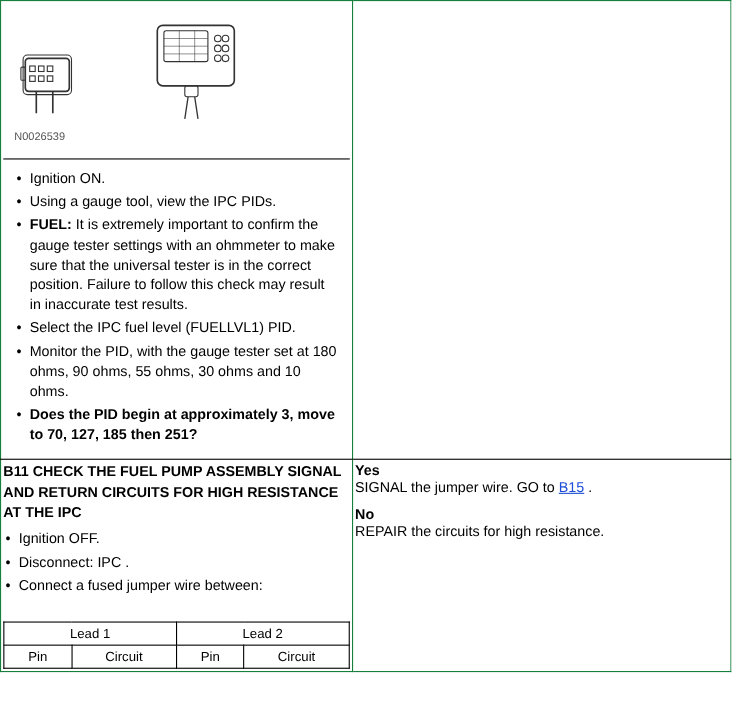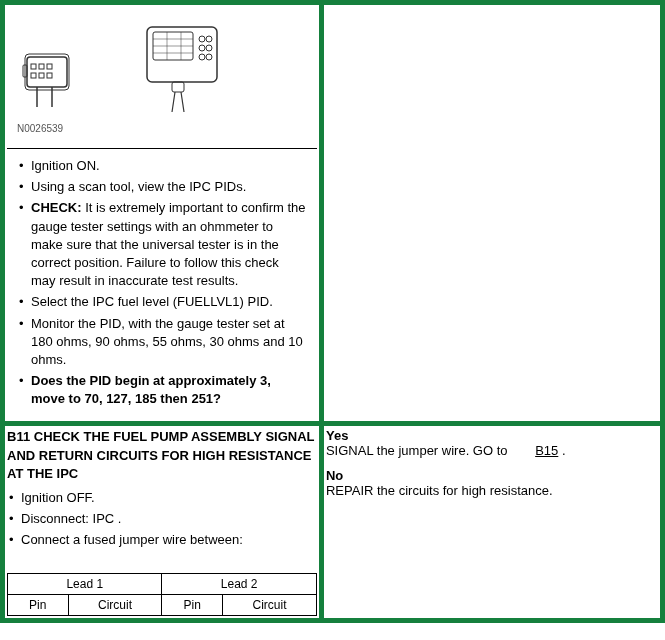--- a/index.html
+++ b/index.html
@@ -10,21 +10,21 @@
       width: 665px;
       min-height: 640px;
       color: #000;
     }
     .main-table {
       width: 665px;
       border-collapse: collapse;
       border: 1px solid #000;
     }
     .main-table td {
-      border: 5px solid #15803d;
+      border: 1px solid #15803d;
       vertical-align: top;
       padding: 2px;
     }
     .left-col {
       width: 320px;
     }
     .right-col {
       width: 345px;
     }
     
@@ -98,23 +98,22 @@
     .right-answers {
       padding: 10px;
     }
     .answer-block {
       margin-bottom: 10px;
     }
     .answer-label {
       font-weight: bold;
     }
     a {
-      color: #000000;
+      color: #1d4ed8;
       text-decoration: underline;
-      margin-left: 24px;
     }
     
     .top-row td {
       border-bottom: 1px solid #000;
     }
   </style>
 </head>
 <body>
 
 <table class="main-table">
@@ -171,24 +170,24 @@
         </div>
         <div class="caption">N0026539</div>
       </div>
 
       <div class="content-section">
         <ul class="bullet-list">
           <li>
             <span>Ignition ON.</span>
           </li>
           <li>
-            <span>Using a scan tool, view the IPC PIDs.</span>
-          </li>
-          <li>
-            <span><span class="bold">CHECK:</span> It is extremely important to confirm the gauge tester settings with an ohmmeter to make sure that the universal tester is in the correct position. Failure to follow this check may result in inaccurate test results.</span>
+            <span>Using a gauge tool, view the IPC PIDs.</span>
+          </li>
+          <li>
+            <span><span class="bold">FUEL:</span> It is extremely important to confirm the gauge tester settings with an ohmmeter to make sure that the universal tester is in the correct position. Failure to follow this check may result in inaccurate test results.</span>
           </li>
           <li>
             <span>Select the IPC fuel level (FUELLVL1) PID.</span>
           </li>
           <li>
             <span>Monitor the PID, with the gauge tester set at 180 ohms, 90 ohms, 55 ohms, 30 ohms and 10 ohms.</span>
           </li>
           <li>
             <span class="bold">Does the PID begin at approximately 3, move to 70, 127, 185 then 251?</span>
           </li>

